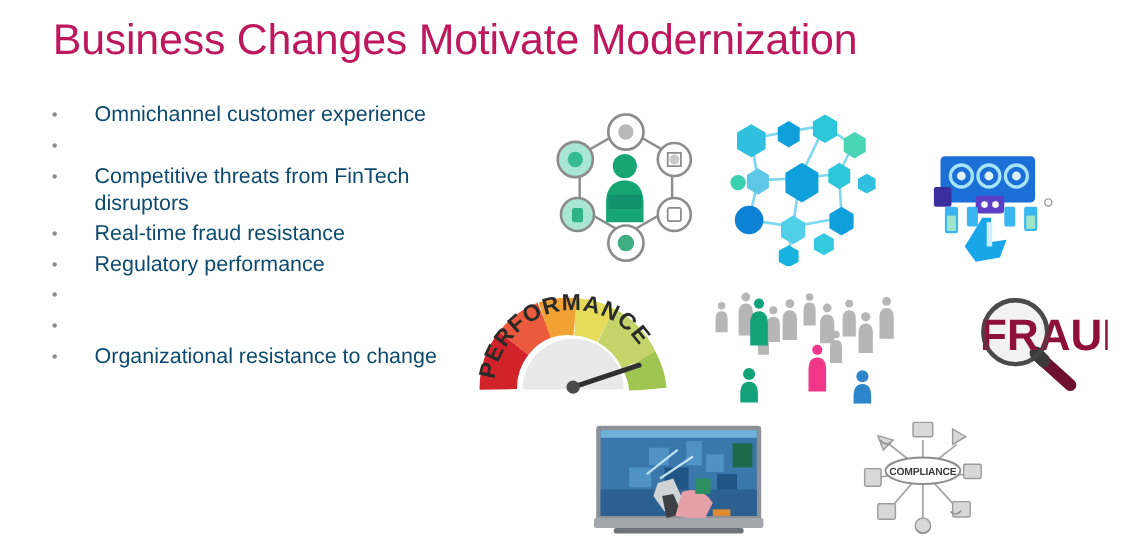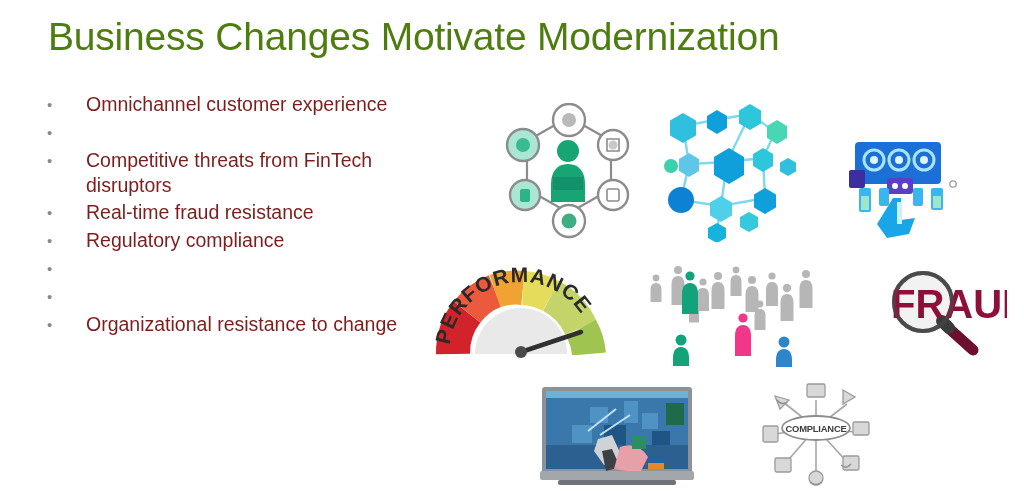--- a/index.html
+++ b/index.html
@@ -21,21 +21,21 @@
 
   
   .slide-title {
     position: absolute;
     left: 48px;
     top: 13px;
     width: 900px;
     font-size: 39px;
     line-height: 48px;
     font-weight: 400;
-    color: #4d7c0f;
+    color: #be185d;
     letter-spacing: -0.2px;
     white-space: nowrap;
   }
 
   
   .bullets {
     position: absolute;
     left: 40px;
     top: 92px;
     width: 375px;
@@ -53,21 +53,21 @@
     line-height: 25px;
     color: #8a8a8a;
     text-align: left;
     padding-left: 7px;
     box-sizing: border-box;
   }
   .bullet-text {
     flex: 1 1 auto;
     font-size: 19.5px;
     line-height: 24.5px;
-    color: #7f1d1d;
+    color: #0c4a6e;
     font-weight: 400;
   }
 
   
   .art {
     position: absolute;
     overflow: visible;
   }
 
   
@@ -85,21 +85,21 @@
   
   #art-crowd { left: 648px; top: 262px; width: 175px; height: 105px; }
 
   
   #art-fraud { left: 885px; top: 266px; width: 122px; height: 92px; }
 
   
   #art-laptop { left: 538px; top: 385px; width: 158px; height: 107px; }
 
   
-  #art-compliance { left: 755px; top: 378px; width: 122px; height: 116px; text-align: right; }
+  #art-compliance { left: 778px; top: 378px; width: 122px; height: 116px; text-align: right; }
 </style>
 </head>
 <body>
 
 <div class="slide">
 
   <div class="slide-title">Business Changes Motivate Modernization</div>
 
   <div class="bullets">
 
@@ -117,21 +117,21 @@
       <span class="bullet-text">Competitive threats from FinTech disruptors</span>
     </div>
 
     <div class="bullet-row">
       <span class="bullet-mark">•</span>
       <span class="bullet-text">Real-time fraud resistance</span>
     </div>
 
     <div class="bullet-row">
       <span class="bullet-mark">•</span>
-      <span class="bullet-text">Regulatory compliance</span>
+      <span class="bullet-text">Regulatory performance</span>
     </div>
 
     <div class="bullet-row">
       <span class="bullet-mark">•</span>
     </div>
 
     <div class="bullet-row">
       <span class="bullet-mark">•</span>
     </div>
 

